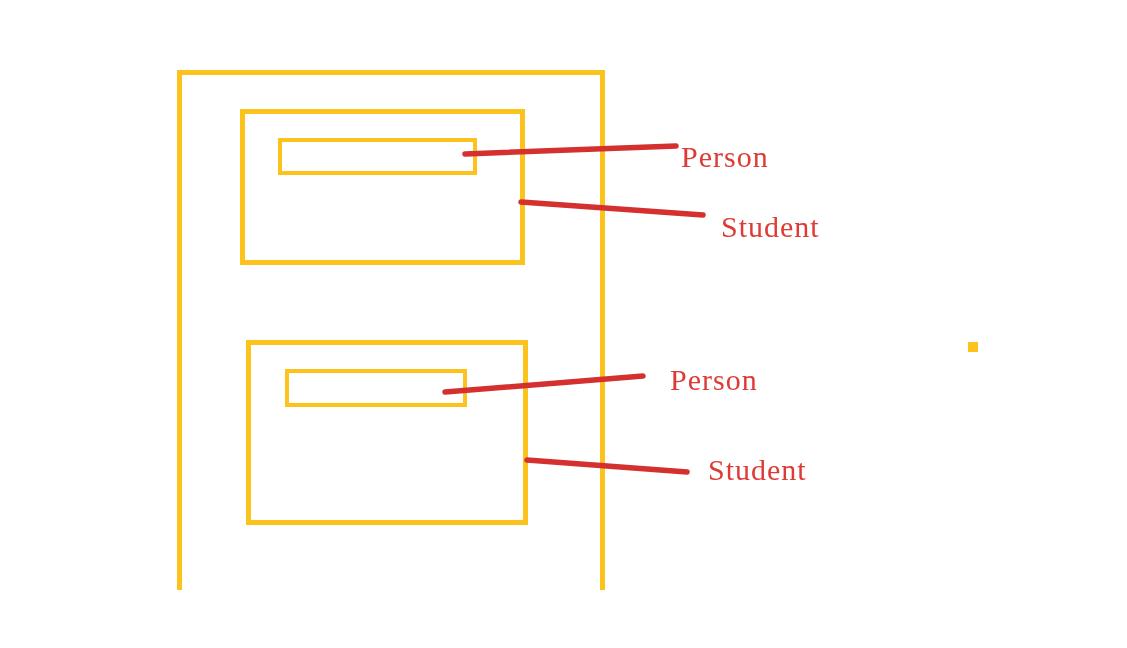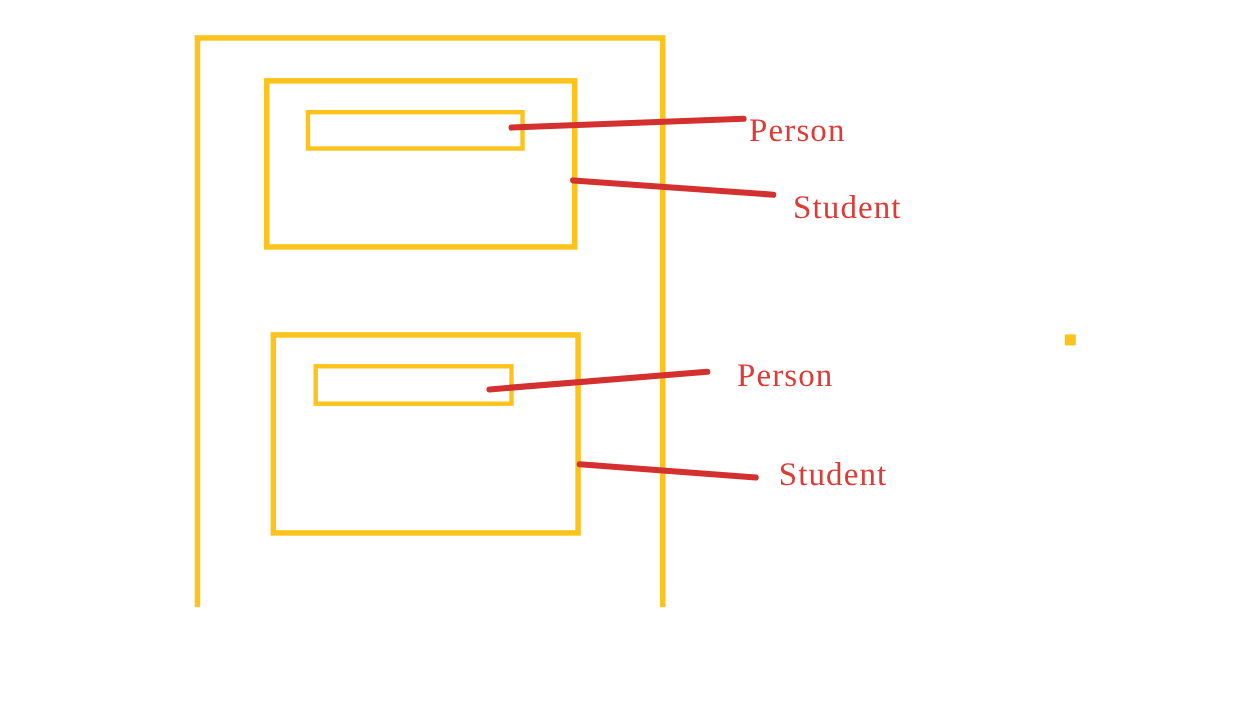--- a/index.html
+++ b/index.html
@@ -12,20 +12,21 @@
   }
   * { margin: 0; padding: 0; box-sizing: border-box; }
   html, body { background: var(--bg); }
   .canvas {
     position: relative;
     width: 1127px;
     height: 552px;
     background: var(--bg);
     overflow: hidden;
     font-family: "Liberation Serif", serif;
+    margin-top: 38px;
   }
   .rect {
     position: absolute;
     border-style: solid;
     border-color: var(--box-yellow);
     background: transparent;
   }
   .outer  { left: 177px; top: 32px;  width: 428px; height: 575px; border-width: 5px; }
   .med1   { left: 240px; top: 71px;  width: 285px; height: 156px; border-width: 5px; }
   .small1 { left: 278px; top: 100px; width: 199px; height: 37px;  border-width: 4px; }

